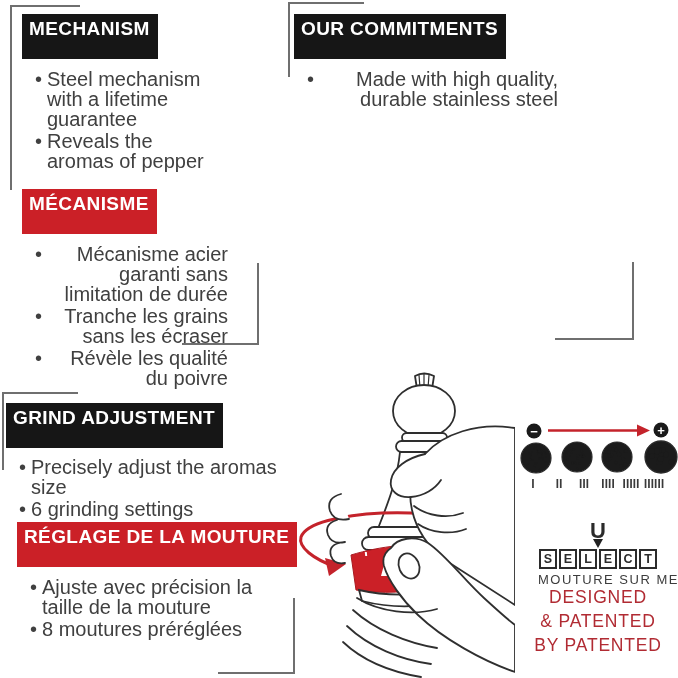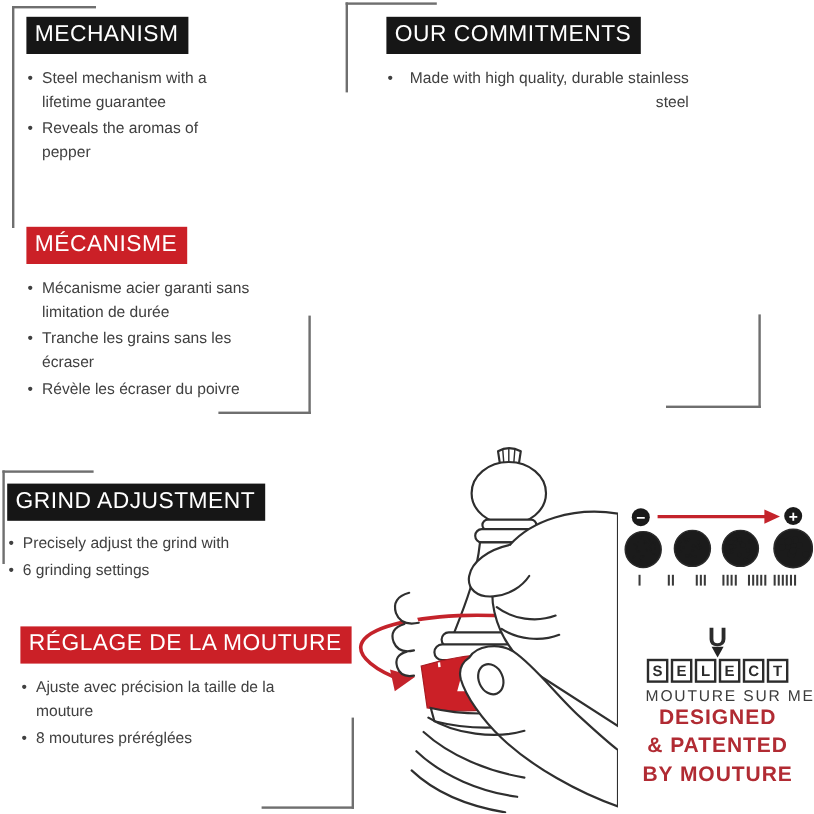--- a/index.html
+++ b/index.html
@@ -11,47 +11,47 @@
   .canvas{
     position:relative;width:678px;height:678px;background:#fff;overflow:hidden;
     font-family:"Liberation Sans","DejaVu Sans",sans-serif;
   }
   
   .bracket{position:absolute;}
   .br-tl{border-top:2px solid var(--line_gray);border-left:2px solid var(--line_gray);}
   .br-br{border-bottom:2px solid var(--line_gray);border-right:2px solid var(--line_gray);}
   
   .hdr{
-    display:inline-block;color:#fff;font-weight:normal;font-size:19px;
-    letter-spacing:.4px;padding:4px 8px 5px 7px;white-space:nowrap;
+    display:inline-block;color:#fff;font-weight:bold;font-size:19px;
+    letter-spacing:.4px;padding:4px 8px 19px 7px;white-space:nowrap;
   }
   .hdr-black{background:var(--header_black);}
   .hdr-red{background:var(--header_red);}
   .sect{position:absolute;}
-  ul.bullets{list-style:none;margin:0;padding:0;color:var(--body_text);
-    font-size:13px;line-height:20px;}
+  ul.bullets{list-style:none;margin:12px;padding:0;color:var(--body_text);
+    font-size:20px;line-height:20px;}
   ul.bullets li{position:relative;padding-left:13px;margin-bottom:2px;}
   ul.bullets li::before{content:"\2022";position:absolute;left:1px;top:0;}
   
   .grind-svg{position:absolute;left:498px;top:412px;}
   .speckle circle{fill:#1b1b1b;}
   .tick-group rect, g[data-tick-xs] rect{fill:#3a3a3a;}
   
   .logo{position:absolute;left:538px;top:521px;width:120px;text-align:center;color:#2b2b2b;}
   .logo-u{font-size:22px;font-weight:bold;line-height:20px;letter-spacing:0;}
   .logo-arrow{width:0;height:0;margin:-2px auto 1px auto;
     border-left:5px solid transparent;border-right:5px solid transparent;
     border-top:9px solid #222;}
   .logo-boxes{display:flex;justify-content:center;gap:2px;}
   .logo-boxes span{display:inline-block;width:14px;height:16px;border:2px solid #2b2b2b;
     font-size:12.5px;font-weight:bold;line-height:16px;text-align:center;}
   .logo-tagline{margin-top:3px;font-size:13px;letter-spacing:1.5px;color:#3c3c3c;white-space:nowrap;}
   
   .footer{position:absolute;left:518px;top:585px;width:160px;text-align:center;
-    color:var(--designed_red);font-weight:bold;font-size:17.5px;line-height:24px;letter-spacing:.8px;}
+    color:var(--designed_red);font-weight:normal;font-size:17.5px;line-height:24px;letter-spacing:.8px;}
   .fig{position:absolute;left:285px;top:370px;}
 </style>
 </head>
 <body>
 
 <div class="canvas">
 
   <div class="bracket br-tl" style="left:10px;top:5px;width:68px;height:183px;"></div>
   <div class="bracket br-br" style="left:182px;top:263px;width:75px;height:80px;"></div>
   <div class="bracket br-tl" style="left:288px;top:2px;width:74px;height:73px;"></div>
@@ -62,39 +62,39 @@
   <div class="sect" style="left:22px;top:14px;">
     <span class="hdr hdr-black">MECHANISM</span>
     <ul class="bullets" style="width:182px;margin-top:10px;">
       <li>Steel mechanism with a lifetime guarantee</li>
       <li>Reveals the aromas of pepper</li>
     </ul>
   </div>
 
   <div class="sect" style="left:22px;top:189px;">
     <span class="hdr hdr-red">MÉCANISME</span>
-    <ul class="bullets" style="width:194px;margin-top:10px;">
+    <ul class="bullets" style="width:194px;margin-top:10px;text-align:right;">
       <li>Mécanisme acier garanti sans limitation de durée</li>
       <li>Tranche les grains sans les écraser</li>
-      <li>Révèle les écraser du poivre</li>
-    </ul>
-  </div>
-
-  <div class="sect" style="left:322px;top:14px;">
+      <li>Révèle les qualité du poivre</li>
+    </ul>
+  </div>
+
+  <div class="sect" style="left:294px;top:14px;">
     <span class="hdr hdr-black">OUR COMMITMENTS</span>
     <ul class="bullets" style="width:252px;margin-top:10px;text-align:right;">
       <li>Made with high quality, durable stainless steel</li>
     </ul>
   </div>
 
 
   <div class="sect" style="left:6px;top:403px;">
     <span class="hdr hdr-black">GRIND ADJUSTMENT</span>
     <ul class="bullets" style="width:278px;margin-top:9px;">
-      <li>Precisely adjust the grind with</li>
+      <li>Precisely adjust the aromas size</li>
       <li>6 grinding settings</li>
     </ul>
   </div>
 
   <div class="sect" style="left:17px;top:522px;">
     <span class="hdr hdr-red">RÉGLAGE DE LA MOUTURE</span>
     <ul class="bullets" style="width:248px;margin-top:10px;">
       <li>Ajuste avec précision la taille de la mouture</li>
       <li>8 moutures préréglées</li>
     </ul>
@@ -318,16 +318,16 @@
       <span>E</span>
       <span>C</span>
       <span>T</span>
     </div>
     <div class="logo-tagline">MOUTURE SUR MESURE</div>
   </div>
 
   <div class="footer">
     <div>DESIGNED</div>
     <div>&amp; PATENTED</div>
-    <div>BY MOUTURE</div>
+    <div>BY PATENTED</div>
   </div>
 
 </div>
 
 </body></html>

